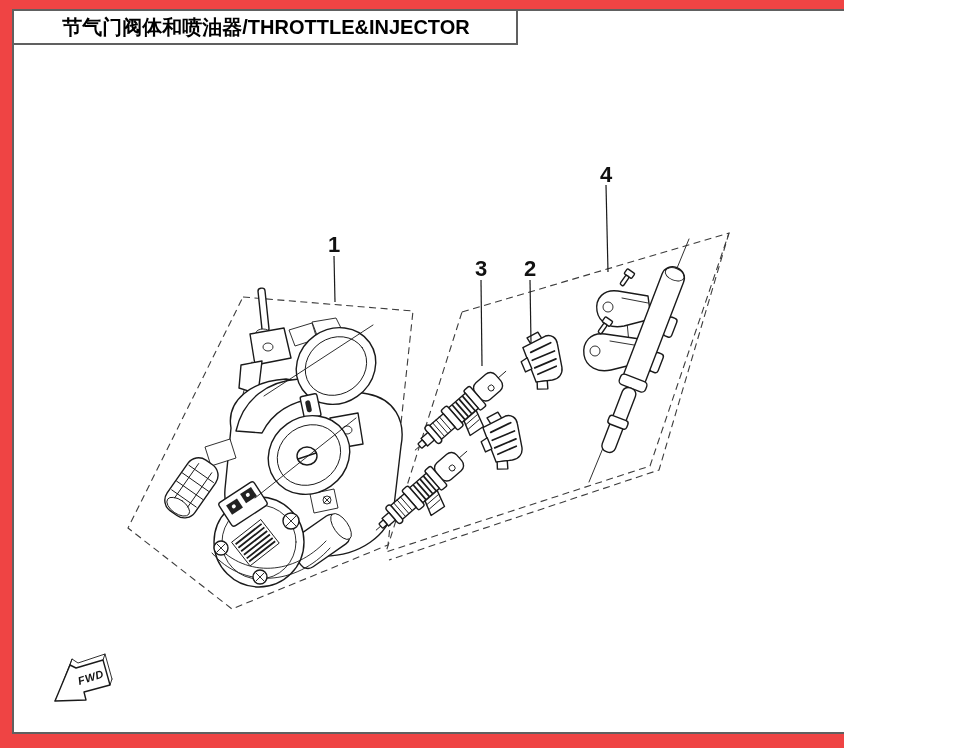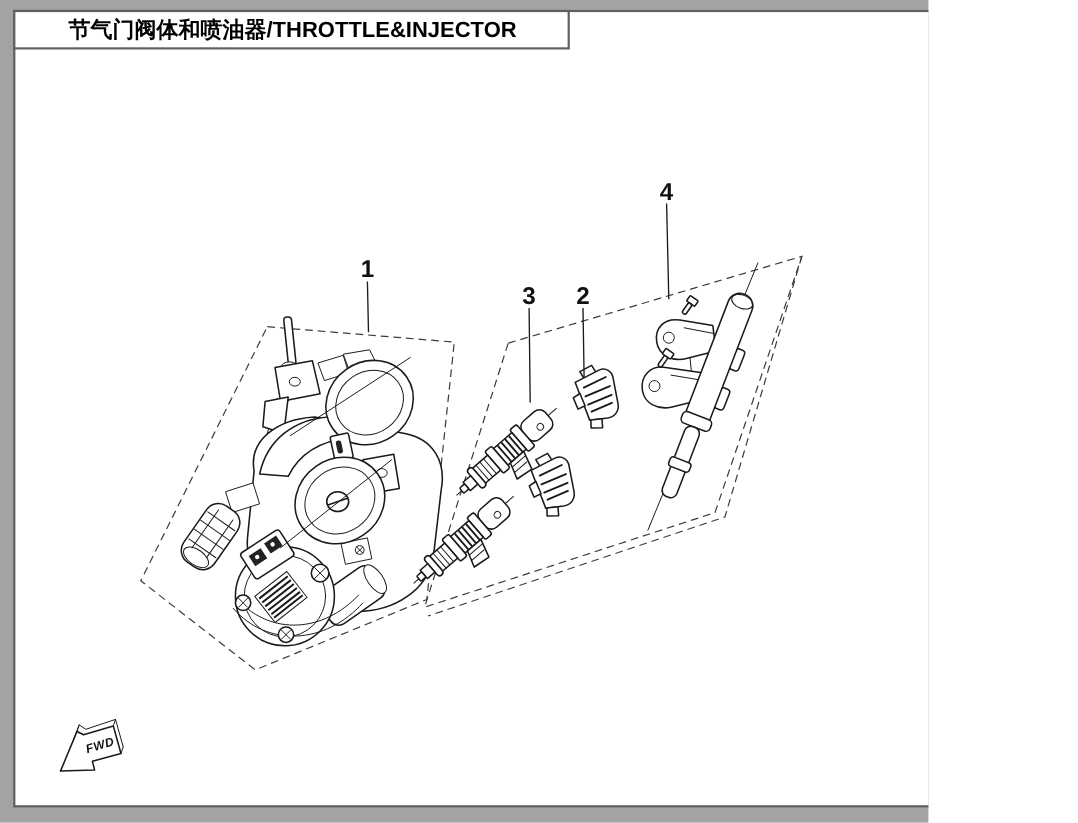--- a/index.html
+++ b/index.html
@@ -1,16 +1,16 @@
 <!DOCTYPE html>
 <html><head>
 <meta charset="utf-8">
 <style>
   html,body{margin:0;padding:0;background:#ffffff;}
-  .page{position:relative;width:844px;height:748px;background:#a3a3a3;overflow:hidden;
+  .page{position:relative;width:844px;height:748px;background:#ef4444;overflow:hidden;
         font-family:"Liberation Sans",sans-serif;}
   svg{position:absolute;left:0;top:0;}
   
   .s  {stroke:#1a1a1a;stroke-width:1.4;fill:none;stroke-linecap:round;stroke-linejoin:round;}
   .sf {stroke:#1a1a1a;stroke-width:1.4;fill:#ffffff;stroke-linecap:round;stroke-linejoin:round;}
   .t  {stroke:#1a1a1a;stroke-width:0.9;fill:none;stroke-linecap:round;stroke-linejoin:round;}
   .tf {stroke:#1a1a1a;stroke-width:0.9;fill:#ffffff;stroke-linejoin:round;}
   .hv {stroke:#1a1a1a;stroke-width:1.7;fill:none;stroke-linecap:round;}
   .dash{stroke:#3c3c3c;stroke-width:1.1;fill:none;stroke-dasharray:7 4.5;}
   .lead{stroke:#1a1a1a;stroke-width:1.2;fill:none;}

